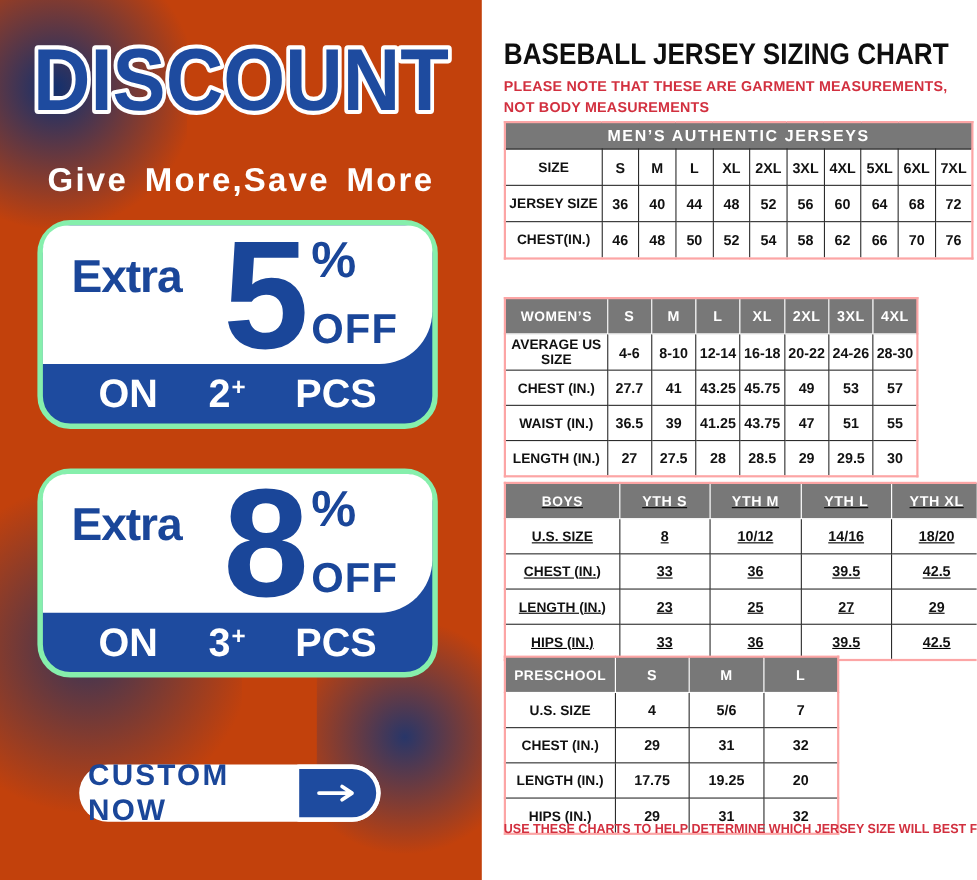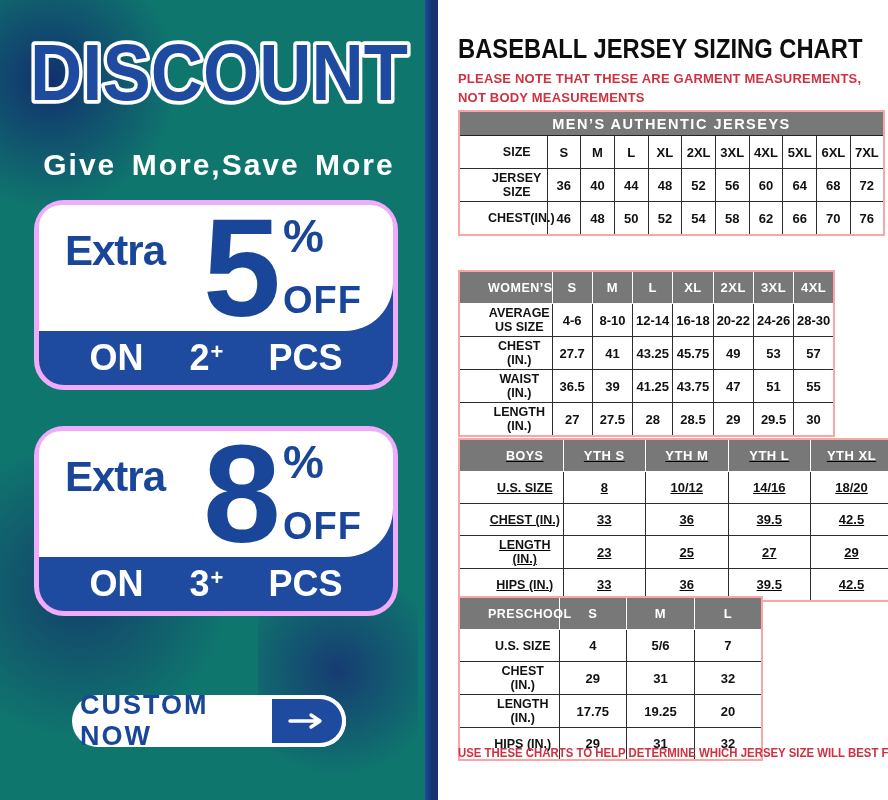--- a/index.html
+++ b/index.html
@@ -1,29 +1,29 @@
 <!DOCTYPE html>
 <html><head>
 <meta charset="utf-8">
 <style>
   html,body{margin:0;padding:0;background:#fff;font-family:"Liberation Sans",sans-serif;}
   .stage{position:relative;width:888px;height:800px;overflow:hidden;background:#fff;}
 
   
-  .left-panel{position:absolute;left:0;top:0;width:438px;height:800px;background:#0f766e;overflow:hidden;}
+  .left-panel{position:absolute;left:0;top:0;width:438px;height:800px;background:#c2410c;overflow:hidden;padding-left:30px;}
   .tx{position:absolute;pointer-events:none;}
   .tx1{left:-70px;top:-60px;width:240px;height:280px;background:radial-gradient(circle,#12306e 0%,rgba(18,48,110,0) 70%);}
   .tx2{left:-60px;bottom:40px;width:280px;height:340px;background:radial-gradient(circle,#15316a 0%,rgba(21,49,106,0) 68%);opacity:.8;}
   .tx3{right:20px;top:540px;width:160px;height:260px;background:radial-gradient(circle,#173573 0%,rgba(23,53,115,0) 70%);opacity:.9;}
   .panel-edge{position:absolute;right:0;top:0;width:13px;height:100%;background:linear-gradient(90deg,#1e4b9f,#16336f 55%);}
   .headline-svg{position:absolute;left:0;top:16px;}
   .tagline{position:absolute;left:0;top:148px;width:438px;text-align:center;color:#fff;
            font-size:30px;font-weight:bold;letter-spacing:2px;word-spacing:5px;}
 
-  .promo-card{position:absolute;left:34px;width:364px;height:190px;border:5px solid #f0abfc;
+  .promo-card{position:absolute;left:34px;width:364px;height:190px;border:5px solid #86efac;
               border-radius:30px;background:#1e4b9f;box-sizing:border-box;}
   .card-1{top:200px;} .card-2{top:426px;}
   .promo-top{position:absolute;left:0;top:0;right:0;height:126px;background:#fff;
              border-radius:22px 22px 48px 0;display:flex;align-items:flex-start;
              padding:0 0 0 26px;box-sizing:border-box;}
   .prefix{font-size:42px;font-weight:bold;color:#1a4699;margin-top:22px;letter-spacing:-1px;}
   .big{font-size:140px;font-weight:bold;color:#1a4699;line-height:0.84;margin-left:38px;
        margin-top:4px;letter-spacing:-4px;}
   .pct-col{display:flex;flex-direction:column;justify-content:space-between;height:106px;
            margin-left:6px;margin-top:8px;}
@@ -56,21 +56,21 @@
   .t-boys{top:438px;width:436px;text-decoration:underline;}
   .t-preschool{top:596px;width:305px;}
 
   .size-table{border-collapse:collapse;table-layout:fixed;width:100%;border:2px solid #fca5a5;}
   .size-table th,.size-table td{border:1px solid #2c2c2c;text-align:center;vertical-align:middle;
       padding:2px 1px;height:27px;font-size:13px;font-weight:bold;color:#111;background:#fff;}
   .t-mens .size-table th,.t-mens .size-table td{height:28px;}
   .size-table th.banner{background:#787878;color:#fff;font-size:14.5px;letter-spacing:1.5px;
       height:19px;border-color:#222;}
   .size-table th.gray{background:#787878;color:#fff;border-color:#fff;font-size:13px;letter-spacing:0.5px;}
-  .size-table th.label{font-size:12.5px;padding-left:28px;}
+  .size-table th.label{font-size:12.5px;}
   .t-mens col.c-label{width:88px;}
   .t-womens col.c-label{width:93px;}
   .t-boys col.c-label{width:104px;}
   .t-preschool col.c-label{width:100px;}
 </style>
 </head>
 <body>
 
 <div class="stage">
 

